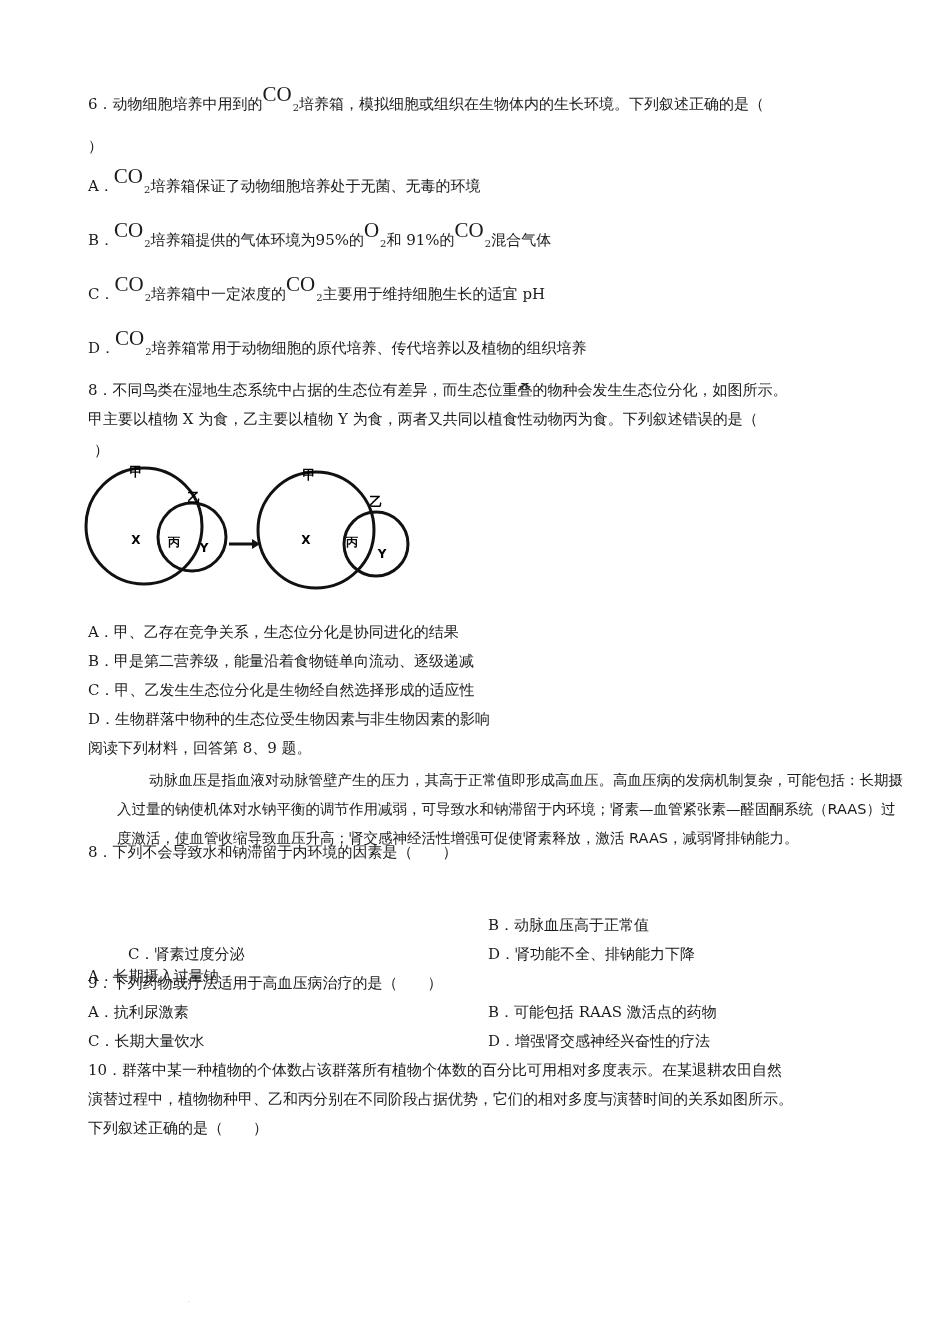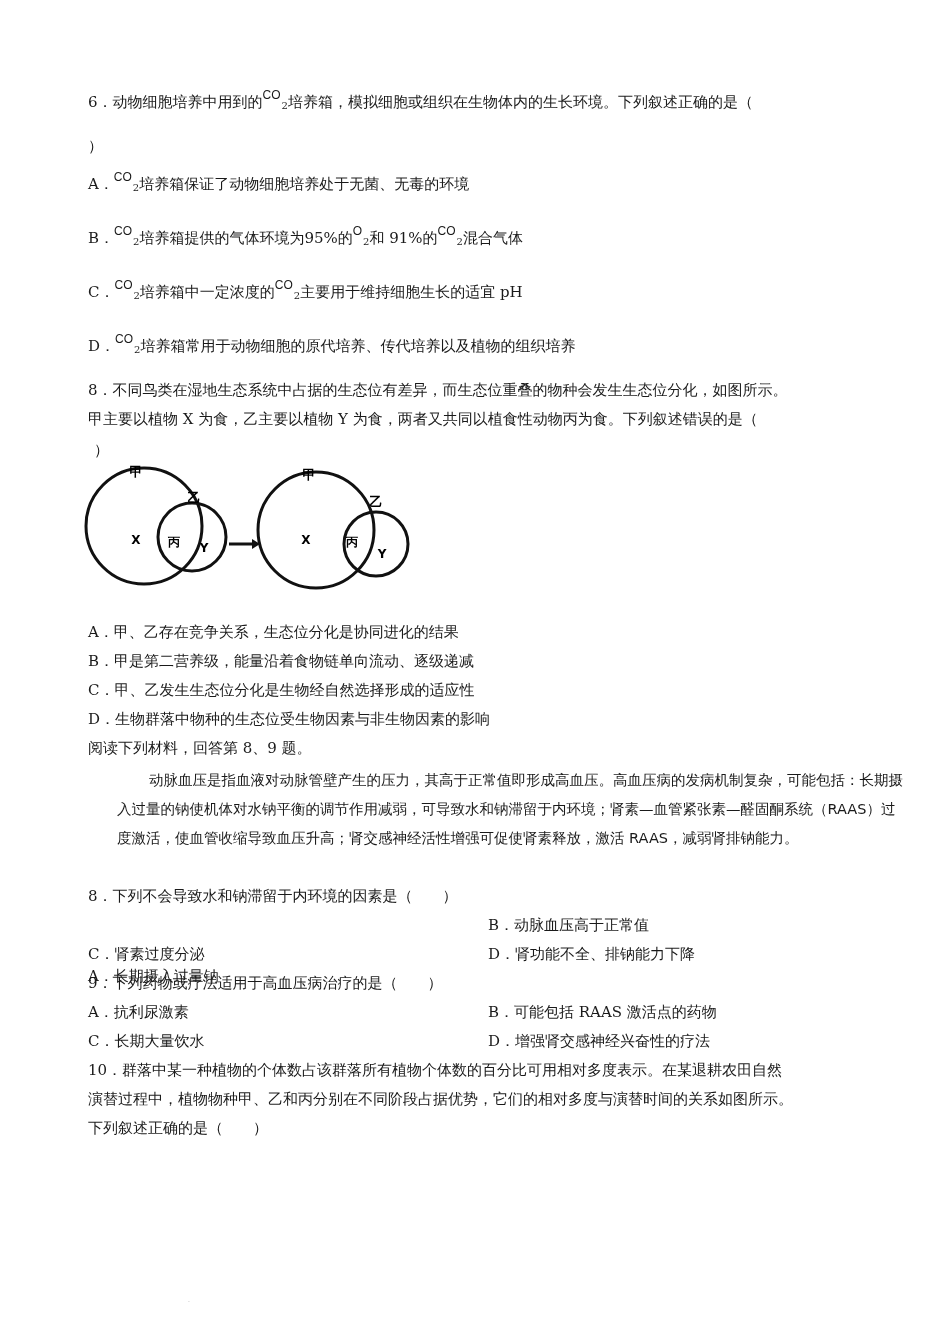--- a/index.html
+++ b/index.html
@@ -1,20 +1,20 @@
 <!DOCTYPE html>
 <html><head>
 <meta charset="utf-8">
 <style>
   html, body { margin: 0; padding: 0; background: #ffffff; }
   body { width: 950px; height: 1344px; position: relative; overflow: hidden;
          font-family: "DejaVu Serif", "Liberation Serif", serif; color: #1a1a1a; font-size: 15px; }
   .line { position: absolute; left: 88px; white-space: nowrap; line-height: 20px; }
   .co2 { position: relative; display: inline-block; }
-  .co2 .main { font-size: 12px; position: relative; top: -8px; font-family: Liberation Sans, sans-serif; }
+  .co2 .main { font-size: 21px; position: relative; top: -8px; font-family: Liberation Serif, serif; }
   .co2 .sub { font-size: 10px; position: relative; top: 2px; margin-left: 1px; }
   .para { position: absolute; left: 88px; width: 790px; line-height: 29px; font-size: 15px; }
   .indent { text-indent: 32px; }
   .col2 { position: absolute; left: 488px; white-space: nowrap; line-height: 20px; }
   svg text { font-family: "DejaVu Sans", sans-serif; font-weight: bold; }
 </style>
 </head>
 <body>
 
 <div class="line" style="top:92px;">
@@ -62,24 +62,24 @@
 </svg>
 
 <div class="line" style="top:622px;">A．甲、乙存在竞争关系，生态位分化是协同进化的结果</div>
 <div class="line" style="top:651px;">B．甲是第二营养级，能量沿着食物链单向流动、逐级递减</div>
 <div class="line" style="top:680px;">C．甲、乙发生生态位分化是生物经自然选择形成的适应性</div>
 <div class="line" style="top:709px;">D．生物群落中物种的生态位受生物因素与非生物因素的影响</div>
 <div class="line" style="top:738px;">阅读下列材料，回答第 8、9 题。</div>
 
 <div class="para indent" style="top:766px; font-family:'DejaVu Sans', sans-serif; font-size:14.5px;margin-left:29px;">动脉血压是指血液对动脉管壁产生的压力，其高于正常值即形成高血压。高血压病的发病机制复杂，可能包括：长期摄入过量的钠使机体对水钠平衡的调节作用减弱，可导致水和钠滞留于内环境；肾素—血管紧张素—醛固酮系统（RAAS）过度激活，使血管收缩导致血压升高；肾交感神经活性增强可促使肾素释放，激活 RAAS，减弱肾排钠能力。</div>
 
-<div class="line" style="top:886px;">8．下列不会导致水和钠滞留于内环境的因素是（　　）</div>
+<div class="line" style="top:842px;">8．下列不会导致水和钠滞留于内环境的因素是（　　）</div>
 <div class="line" style="top:966px;">A．长期摄入过量钠</div>
 <div class="col2" style="top:915px;">B．动脉血压高于正常值</div>
-<div class="line" style="top:944px;">C．肾素过度分泌</div>
+<div class="line" style="top:944px;margin-left:40px;">C．肾素过度分泌</div>
 <div class="col2" style="top:944px;">D．肾功能不全、排钠能力下降</div>
 
 <div class="line" style="top:973px;">9．下列药物或疗法适用于高血压病治疗的是（　　）</div>
 <div class="line" style="top:1002px;">A．抗利尿激素</div>
 <div class="col2" style="top:1002px;">B．可能包括 RAAS 激活点的药物</div>
 <div class="line" style="top:1031px;">C．长期大量饮水</div>
 <div class="col2" style="top:1031px;">D．增强肾交感神经兴奋性的疗法</div>
 
 <div class="line" style="top:1060px;">10．群落中某一种植物的个体数占该群落所有植物个体数的百分比可用相对多度表示。在某退耕农田自然</div>
 <div class="line" style="top:1089px;">演替过程中，植物物种甲、乙和丙分别在不同阶段占据优势，它们的相对多度与演替时间的关系如图所示。</div>

